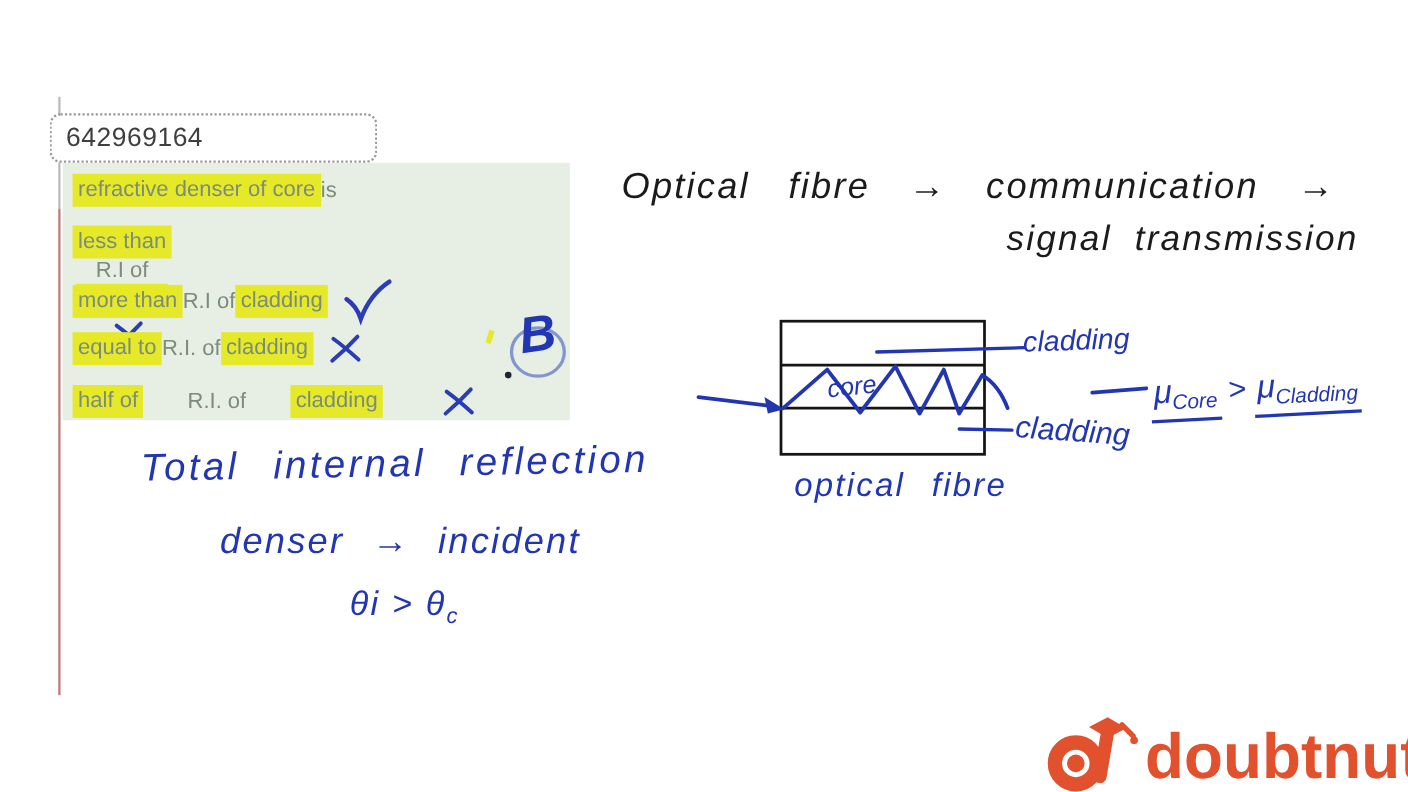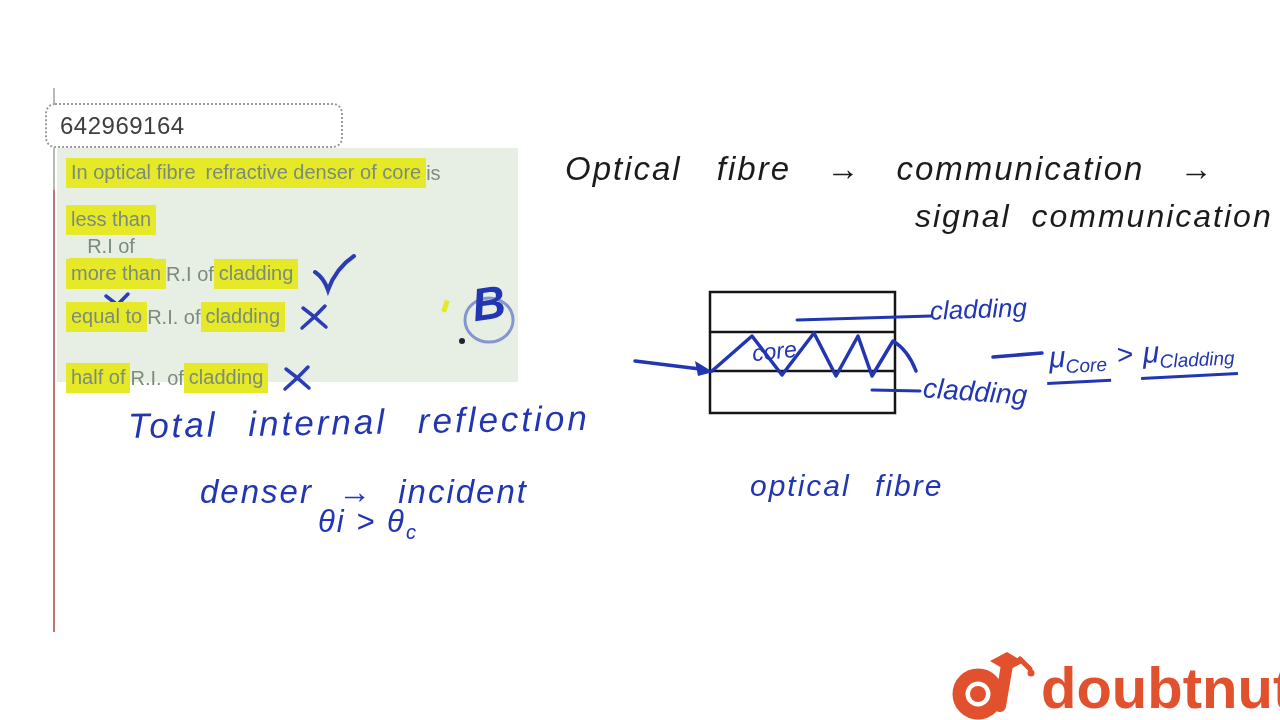--- a/index.html
+++ b/index.html
@@ -20,44 +20,44 @@
           border:2px dotted #9a9a9a;border-radius:10px;box-sizing:border-box;
           display:flex;align-items:center;padding-left:13px;z-index:3;}
   .id-box span{font-size:24px;color:#3f3f3f;letter-spacing:.5px;}
 
   
   .panel{position:absolute;left:57px;top:148px;width:461px;height:234px;background:var(--panel_bg);z-index:1;}
   .qline{position:absolute;left:9px;white-space:nowrap;font-size:20px;color:var(--question_text);
          display:flex;align-items:center;}
   .hl{background:var(--highlight);padding:3px 5px 4px;}
   .q-row{top:10px;}
-  .o-row1{top:57px;flex-direction:column;} .o-row2{top:104px;} .o-row3{top:152px;text-align:right;} .o-row4{top:213px;}
+  .o-row1{top:57px;flex-direction:column;} .o-row2{top:104px;} .o-row3{top:152px;text-align:right;} .o-row4{top:200px;gap:40px;}
   .mark{margin-left:12px;display:inline-block;}
   .mark svg{display:block;}
 
   
   .answer-b{position:absolute;left:472px;top:280px;font-size:46px;font-style:italic;font-weight:bold;
             color:var(--ink_blue);transform:rotate(-8deg);z-index:4;line-height:1;}
 
   
   .hand{position:absolute;font-style:italic;white-space:nowrap;z-index:2;}
   .hand-black{color:var(--ink_black);text-align:right;}
   .hand-blue{color:var(--ink_blue);}
   .flow1{left:565px;top:150px;font-size:33px;letter-spacing:2px;word-spacing:24px;}
   .flow2{left:915px;top:198px;font-size:32px;letter-spacing:2px;word-spacing:10px;}
   .tir{left:128px;top:402px;font-size:35px;letter-spacing:3px;word-spacing:18px;transform:rotate(-1deg);}
   .denser{left:200px;top:473px;font-size:33px;letter-spacing:2px;word-spacing:14px;}
-  .theta{left:318px;top:504px;font-size:31px;letter-spacing:2px;}
+  .theta{left:318px;top:531px;font-size:31px;letter-spacing:2px;}
   .theta sub{font-size:20px;}
 
   
   .lbl-clad-top{left:930px;top:294px;font-size:26px;transform:rotate(-2deg);}
   .lbl-clad-bot{left:923px;top:376px;font-size:28px;transform:rotate(4deg);}
   .lbl-core{left:752px;top:338px;font-size:23px;transform:rotate(-6deg);}
-  .fibre-caption{left:750px;top:425px;font-size:30px;letter-spacing:2px;word-spacing:14px;margin-top:44px;}
+  .fibre-caption{left:722px;top:425px;font-size:30px;letter-spacing:2px;word-spacing:14px;}
 
   .mu-rel{position:absolute;left:1046px;top:336px;color:var(--ink_blue);transform:rotate(-3deg);
           z-index:2;white-space:nowrap;font-style:italic;}
   .mu-term{display:inline-block;border-bottom:3px solid var(--ink_blue);padding:0 3px 3px;}
   .mu-base{font-size:30px;}
   .mu-sub{font-size:19px;vertical-align:-6px;}
   .mu-op{font-size:28px;margin:0 7px;}
 
   .draw-layer{position:absolute;left:0;top:0;z-index:1;pointer-events:none;}
 
@@ -73,21 +73,20 @@
 
   <div class="rule-gray"></div>
   <div class="rule-red"></div>
 
   <div class="id-box">
     <span>642969164</span>
   </div>
 
   <div class="panel">
     <div class="qline q-row">
-      <span class="hl">In optical fibre</span>
       <span> </span>
       <span class="hl">refractive denser of core</span>
       <span> is</span>
     </div>
 
     <div class="qline o-row1">
       <span class="hl">less than</span>
       <span> R.I of </span>
       <span class="hl">cladding</span>
       <span class="mark">
@@ -154,21 +153,21 @@
 
       <path d="M993 357 L1042 353" stroke="#2236b2" stroke-width="3.5" stroke-linecap="round"></path>
     </g>
 
     <ellipse cx="489" cy="320" rx="24" ry="22" fill="none" stroke="#8496cf" stroke-width="3"></ellipse>
     <circle cx="462" cy="341" r="3" fill="#223"></circle>
     <rect x="443" y="300" width="5" height="12" fill="#e5e928" transform="rotate(18 445 306)"></rect>
   </svg>
 
   <div class="hand hand-black flow1">Optical fibre → communication →</div>
-  <div class="hand hand-black flow2">signal communication</div>
+  <div class="hand hand-black flow2">signal transmission</div>
 
   <div class="hand hand-blue tir">Total internal reflection</div>
   <div class="hand hand-blue denser">denser → incident</div>
   <div class="hand hand-blue theta">
     <span>θi</span>
     <span>&gt;</span>
     <span><span>θ</span><sub>c</sub></span>
   </div>
 
   <div class="hand hand-blue lbl-clad-top">cladding</div>

